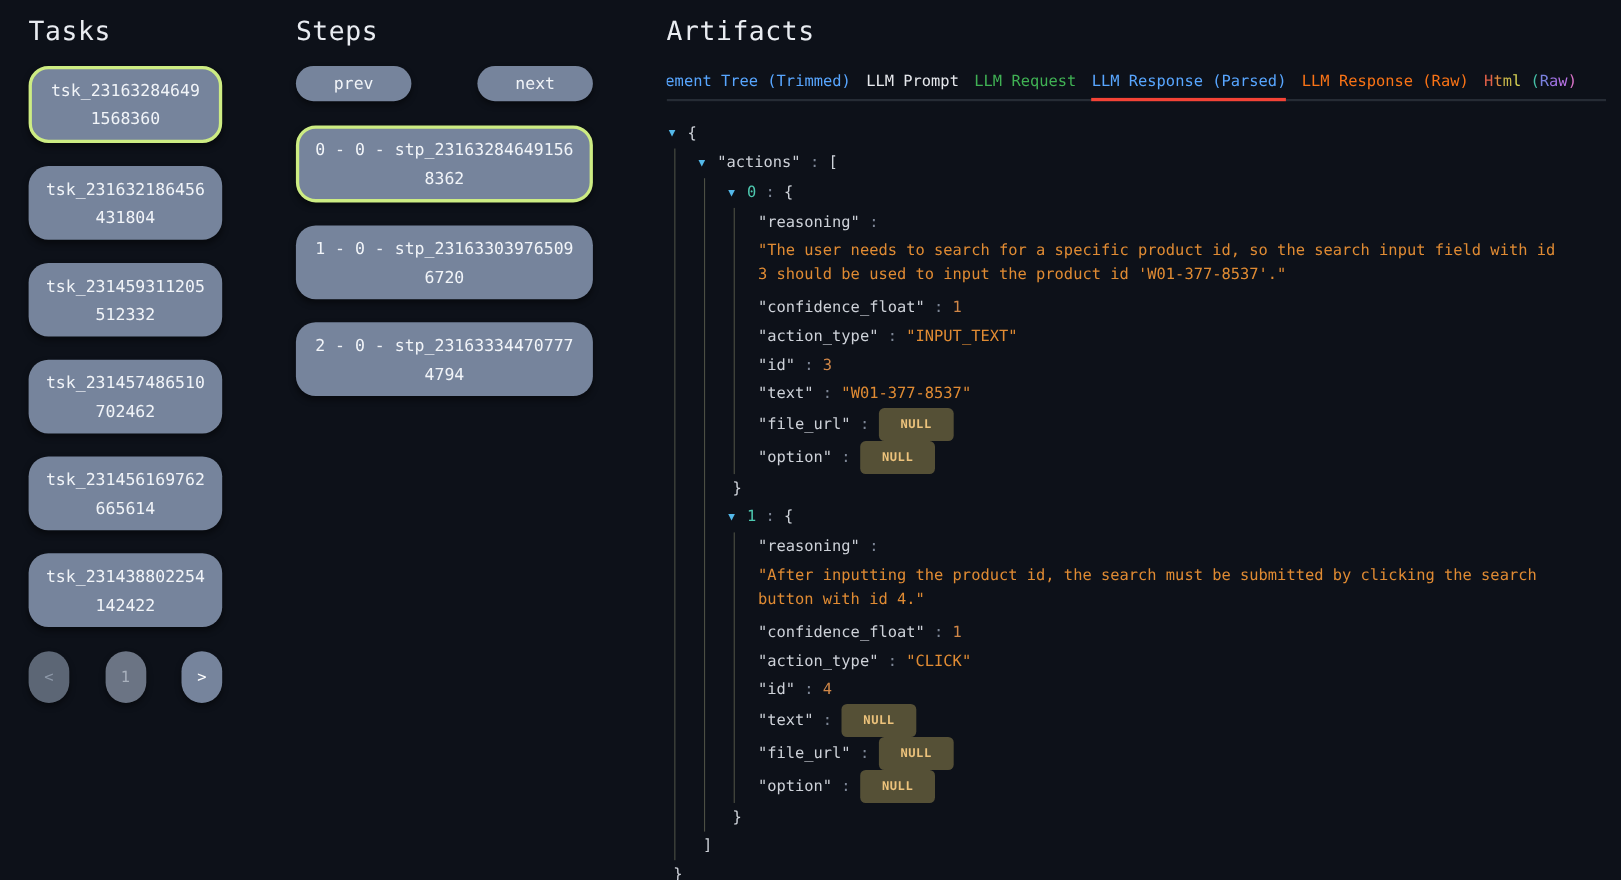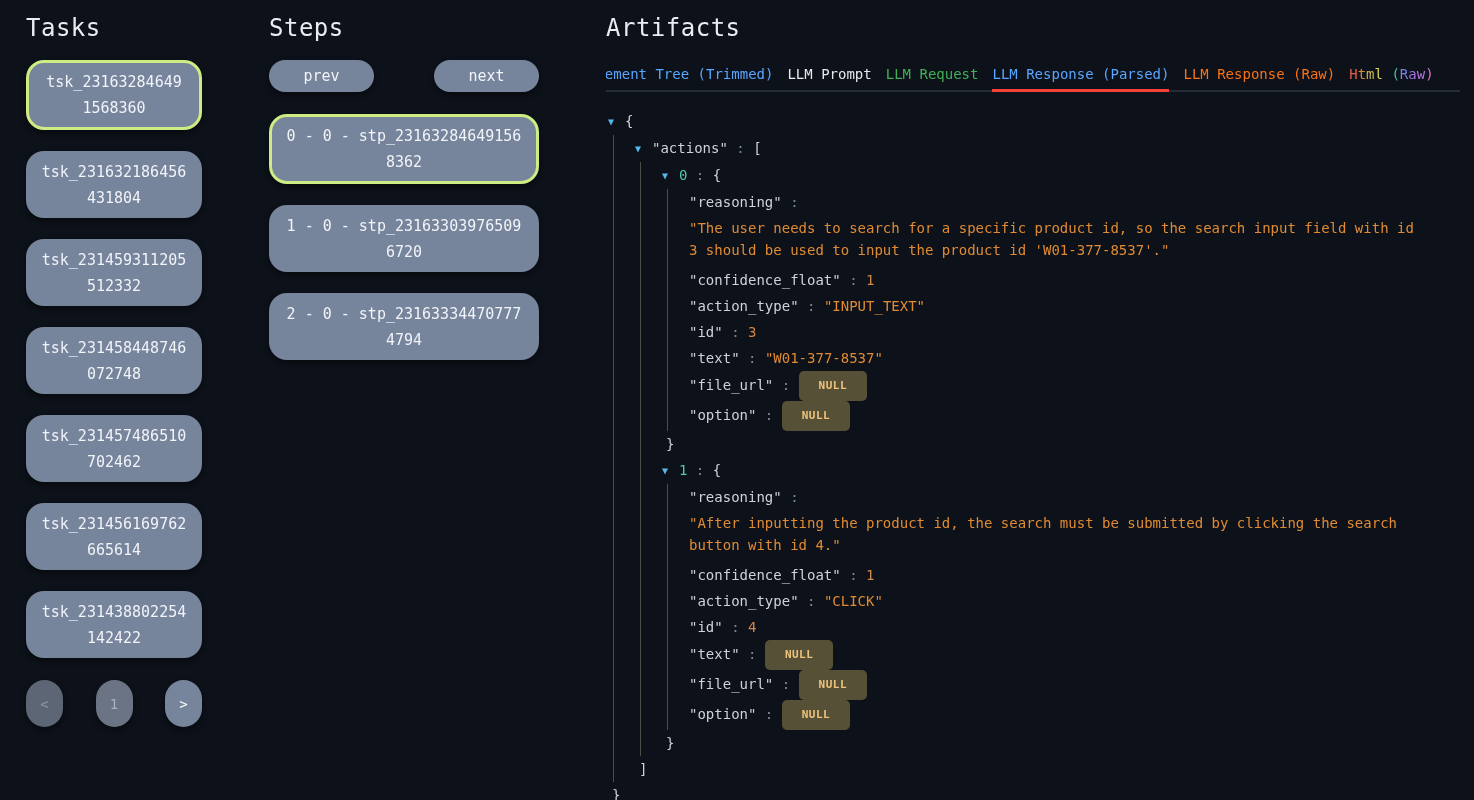--- a/index.html
+++ b/index.html
@@ -102,21 +102,20 @@
 <body>
 
 <div class="app">
 
   <aside class="col-tasks">
     <h1>Tasks</h1>
     <div class="task-list" id="tasks-list">
         <button class="btn task-btn selected">tsk_231632846491568360</button>
         <button class="btn task-btn">tsk_231632186456431804</button>
         <button class="btn task-btn">tsk_231459311205512332</button>
-        <button class="btn task-btn">tsk_231458448746072748</button>
         <button class="btn task-btn">tsk_231457486510702462</button>
         <button class="btn task-btn">tsk_231456169762665614</button>
         <button class="btn task-btn">tsk_231438802254142422</button>
       </div>
     <div class="pagination">
       <button class="pg pg-prev">&lt;</button>
       <button class="pg pg-page">1</button>
       <button class="pg pg-next">&gt;</button>
     </div>
   </aside>

